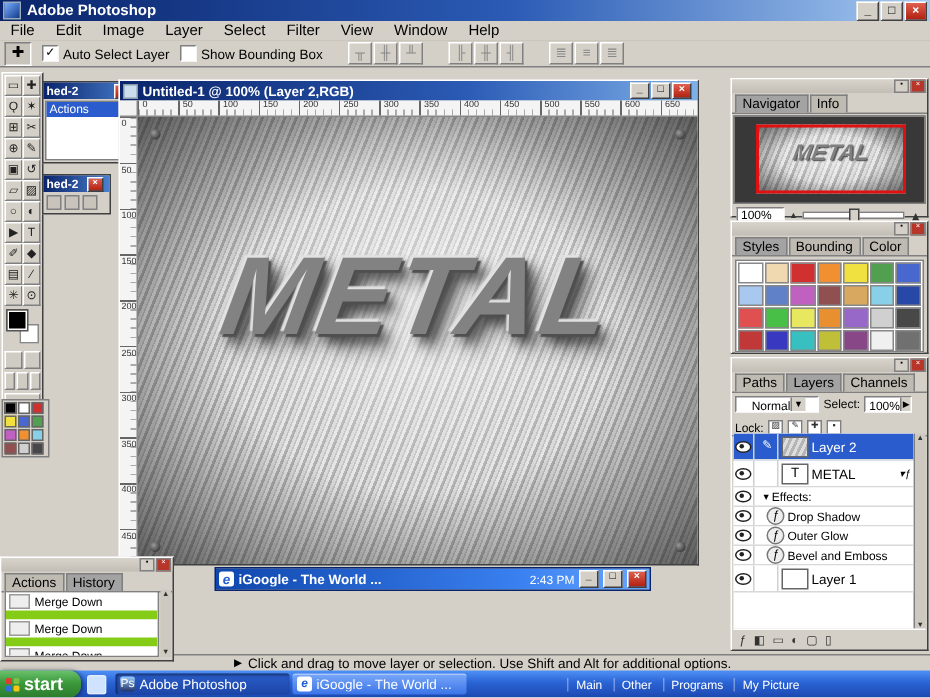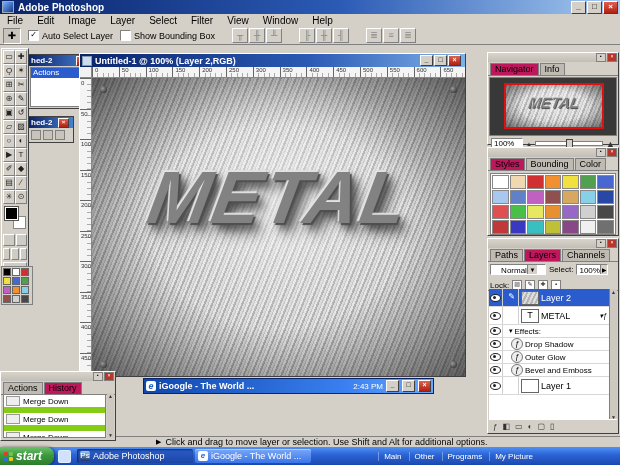--- a/index.html
+++ b/index.html
@@ -85,21 +85,21 @@
     background:radial-gradient(circle at 35% 35%,#999,#1d1d1d)}
   
   .palette{position:absolute;left:487px;width:132px;background:#d4d0c8;z-index:6;
     border:1px solid;border-color:#fff #404040 #404040 #fff;box-sizing:border-box}
   .pal-head{height:9px;background:linear-gradient(#d8d4cc,#c2beb6);display:flex;justify-content:flex-end;
     align-items:center;gap:1px;padding-right:1px}
   .pal-btn{width:8px;height:7px;background:#d4d0c8;border:1px solid #808080;font-size:5px;line-height:5px;text-align:center}
   .pal-close{background:#b8352a;color:#fff}
   .pal-tabs{height:13px;display:flex;align-items:flex-end;padding-left:2px;gap:1px;border-bottom:1px solid #808080}
   .ptab{font-size:9px;padding:0 4px;background:#bfbbb2;border:1px solid #808080;border-bottom:none;height:11px;line-height:11px}
-  .ptab.active{background:#be185d}
+  .ptab.active{background:#a3a3a3}
   .nav-content{height:57px;background:#383838;position:relative;border:1px solid #808080;margin:1px}
   .nav-thumb{position:absolute;left:14px;top:5px;width:100px;height:46px}
   .nav-word{position:absolute;left:50%;top:42%;transform:translate(-50%,-50%) skewX(-10deg);
     font-style:italic;font-weight:bold;font-size:15px;color:#7f7f7f;
     text-shadow:-1px -1px 0 #e0e0e0,1px 1px 1px #444}
   .nav-viewbox{position:absolute;inset:0;border:2px solid #e01010}
   .nav-bottom{height:13px;display:flex;align-items:center;font-size:8px;gap:3px;padding:0 3px}
   .nav-zoom{background:#fff;border:1px solid;border-color:#808080 #fff #fff #808080;width:28px;height:9px;
     font-size:8px;line-height:9px;padding-left:2px}
   .zoom-tri{font-size:6px;color:#333}
@@ -155,21 +155,21 @@
   .mw-time{margin-left:auto;font-weight:normal;font-size:8px}
   #mini-win .win-btn{width:11px;height:10px;font-size:7px;line-height:8px}
   
   #statusbar{position:absolute;left:0;top:436px;width:620px;height:11px;background:#d4d0c8;border-top:1px solid #808080;
     font-size:9px;display:flex;align-items:center;gap:4px;padding-left:156px;box-sizing:border-box;z-index:1}
   .sb-arrow{font-size:7px}
   #taskbar{position:absolute;left:0;top:447px;width:620px;height:18px;z-index:10;
     background:linear-gradient(#4f91f6,#2a63d4 45%,#1c48b0);display:flex;align-items:center}
   #start-btn{height:18px;width:54px;background:linear-gradient(#6cc26c,#3c9a3c 45%,#2d7b2d);
     border-radius:0 8px 8px 0;display:flex;align-items:center;gap:3px;padding-left:4px;box-sizing:border-box;
-    color:#fff;font-style:italic;font-weight:bold;font-size:12px;box-shadow:1px 0 3px rgba(0,0,0,.5)}
+    color:#fff;font-weight:bold;font-size:12px;box-shadow:1px 0 3px rgba(0,0,0,.5)}
   .flag{display:grid;grid-template-columns:4px 4px;gap:1px}
   .flag span{width:4px;height:4px;border-radius:1px}
   .ql-icon{width:11px;height:11px;margin-left:4px;border-radius:2px;border:1px solid rgba(255,255,255,.4)}
   #tasks{display:flex;gap:2px;margin-left:6px}
   .task-btn{width:116px;height:14px;background:linear-gradient(#7aa8f8,#3a74e8);border-radius:2px;display:flex;
     align-items:center;gap:3px;padding:0 3px;color:#fff;font-size:9px;box-sizing:border-box;
     box-shadow:inset 0 1px 0 rgba(255,255,255,.4)}
   .task-btn.active{background:linear-gradient(#2a5cc8,#1c46a8);box-shadow:inset 1px 1px 2px rgba(0,0,0,.5)}
   .task-label{white-space:nowrap;overflow:hidden;text-overflow:ellipsis}
   .task-icon{width:10px;height:10px;border-radius:2px;text-align:center;font-size:8px;line-height:10px;flex:none}

